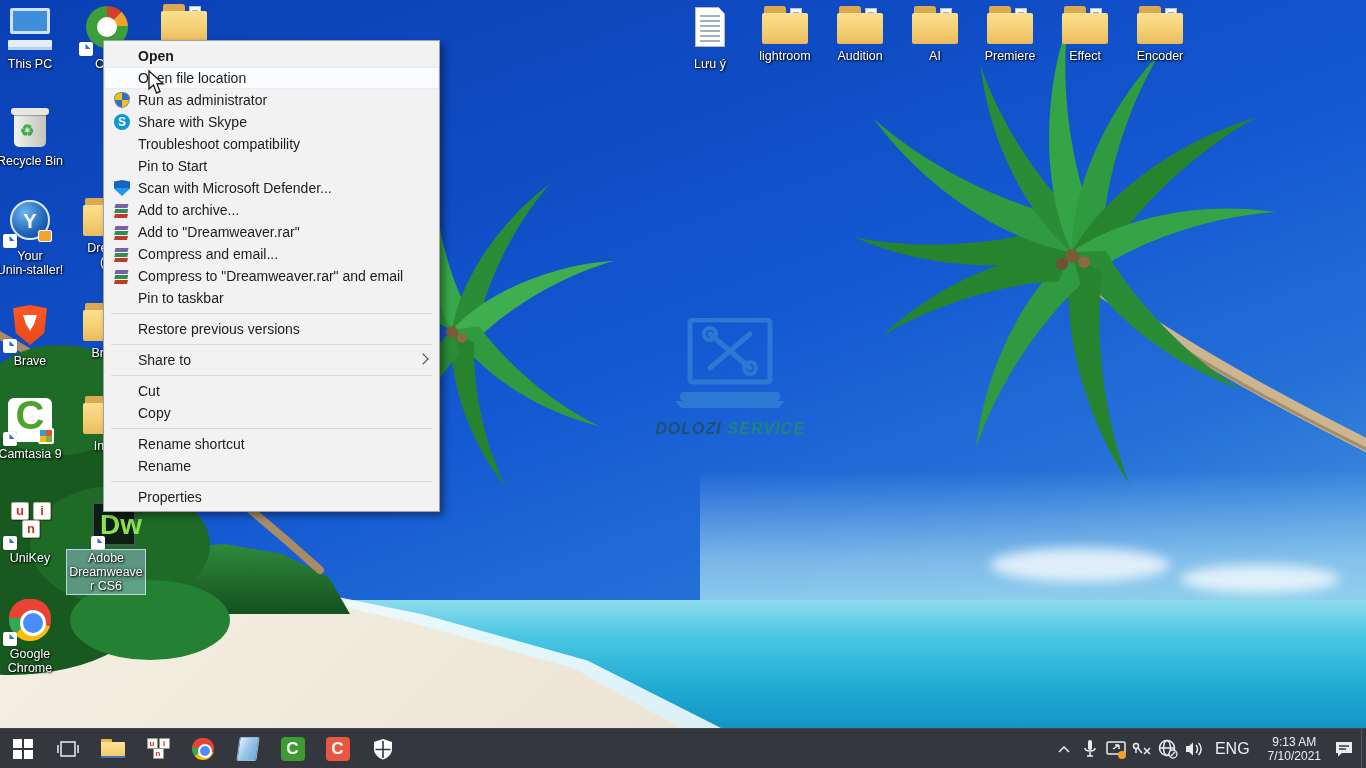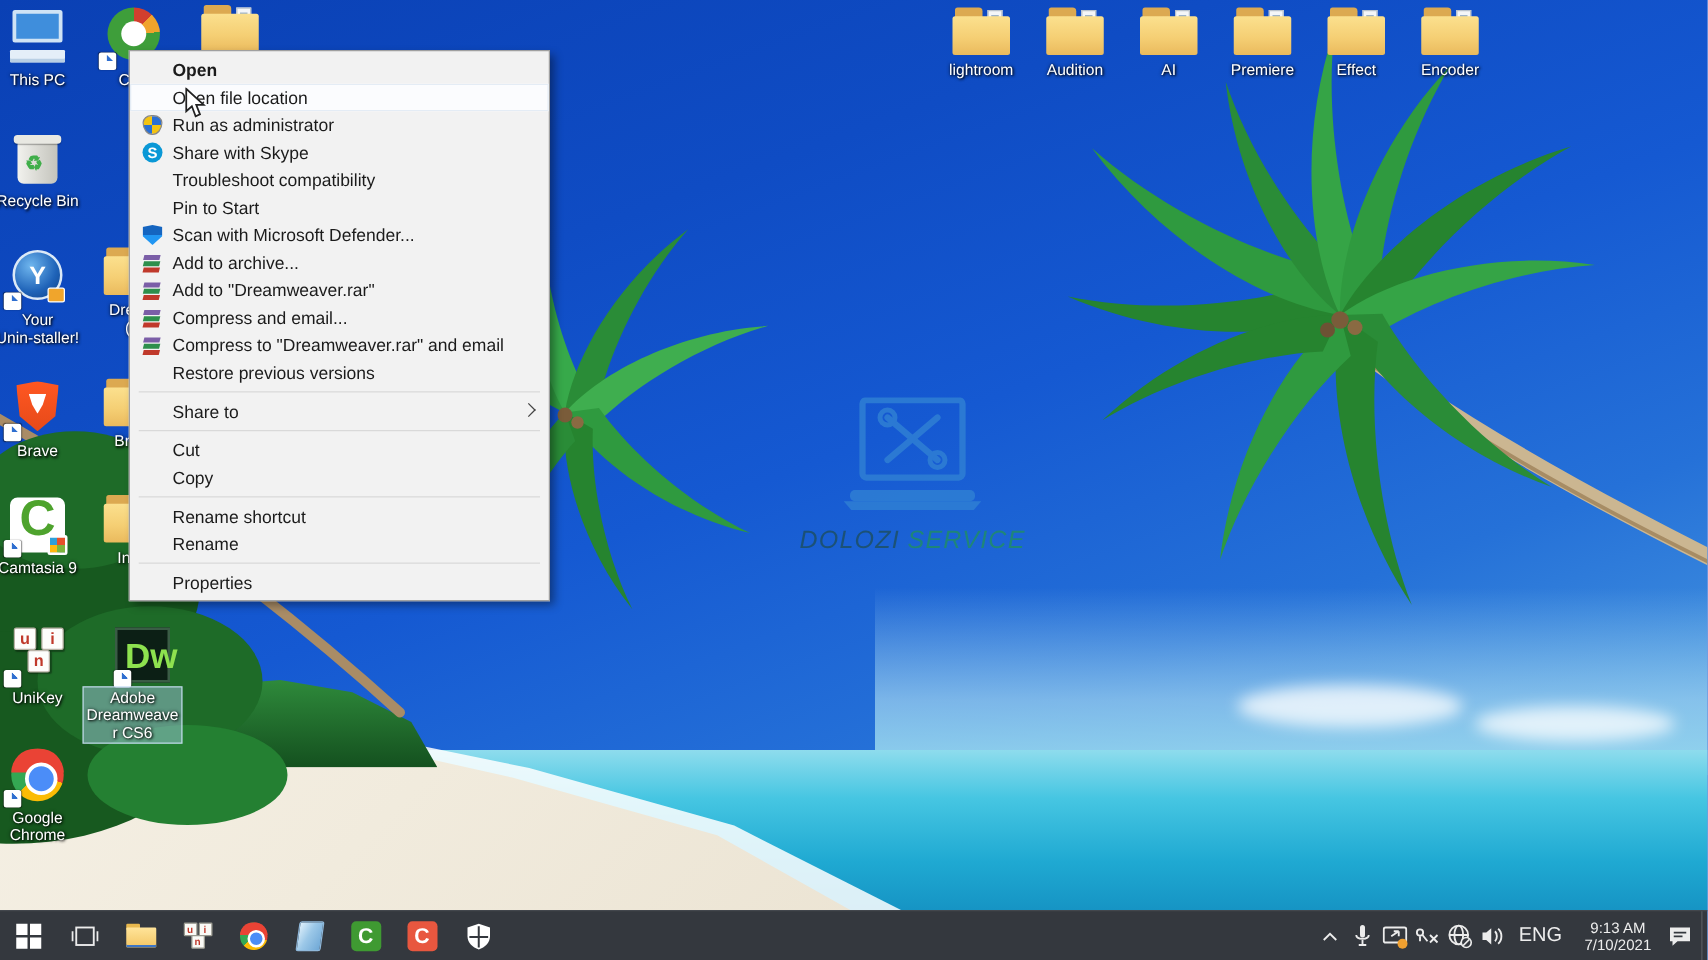--- a/index.html
+++ b/index.html
@@ -21,21 +21,21 @@
   .sand { position:absolute; inset:0;
     clip-path:polygon(0 74%, 9% 74.5%, 20% 77%, 30% 81%, 42% 87%, 51% 96%, 55% 100%, 0 100%);
     background:linear-gradient(135deg,#faf6ee 0%,#f1ebdd 45%,#e4dac6 100%); }
   .headland { position:absolute; left:88px; top:544px; width:262px; height:70px;
     clip-path:polygon(3% 100%, 12% 30%, 30% 6%, 52% 0, 74% 14%, 92% 48%, 100% 100%);
     background:linear-gradient(to bottom,#2e8a3b,#1c6127 70%,#14511f); }
   svg.flora { position:absolute; inset:0; width:1366px; height:768px; }
 
   
   .watermark { position:absolute; left:600px; top:318px; width:260px; text-align:center; opacity:.85; }
-  .wm-text { margin-top:2px; font-size:20px; font-weight:normal; font-style:italic; letter-spacing:1px; }
+  .wm-text { margin-top:2px; font-size:16px; font-weight:bold; font-style:italic; letter-spacing:1px; }
   .wm-1 { color:rgba(30,74,66,.75); }
   .wm-2 { color:rgba(33,150,78,.8); margin-left:6px; }
 
   
   .dicon { position:absolute; width:76px; text-align:center; }
   .dicon .art { position:relative; width:48px; height:48px; margin:0 auto; }
   .dicon .lbl { margin-top:3px; font-size:12.5px; line-height:14px; color:#fff;
     text-shadow:1px 1px 2px rgba(0,0,0,.95), 0 0 3px rgba(0,0,0,.7); }
   .shortcut-badge { position:absolute; left:-3px; bottom:-2px; width:14px; height:14px; background:#fff;
     border-radius:2px; box-shadow:0 0 1px rgba(0,0,0,.6); }
@@ -325,20 +325,33 @@
   </div>
 
   <div class="dicon" style="left:146px;top:4px;">
     <div class="folder-art">
         <div class="folder-back"></div>
         <div class="folder-doc"></div>
         <div class="folder-front"></div>
       </div>
   </div>
 
+  <div class="dicon" style="left:672px;top:6px;">
+    <div class="art">
+      <div class="doc-page">
+          <i style="top:7px;"></i>
+          <i style="top:12px;"></i>
+          <i style="top:17px;"></i>
+          <i style="top:22px;"></i>
+          <i style="top:27px;"></i>
+          <i style="top:32px;"></i>
+        </div>
+    </div>
+    <div class="lbl">Lưu ý</div>
+  </div>
 
   <div>
 
       <div class="dicon" style="top: 6px; left: 747px;">
         <div class="folder-art">
           <div class="folder-back"></div>
           <div class="folder-doc"></div>
           <div class="folder-front"></div>
         </div>
         <div class="lbl">lightroom</div>
@@ -452,20 +465,25 @@
         <span>Compress and email...</span>
         
       </li>
 
       <li class="has-icon">
         <span class="mi mi-winrar"><span></span></span>
         <span>Compress to "Dreamweaver.rar" and email</span>
         
       </li>
 
+      <li class="sep-after">
+        
+        <span>Pin to taskbar</span>
+        
+      </li>
 
       <li class="sep-after">
         
         <span>Restore previous versions</span>
         
       </li>
 
       <li class="has-arrow sep-after">
         
         <span>Share to</span>

